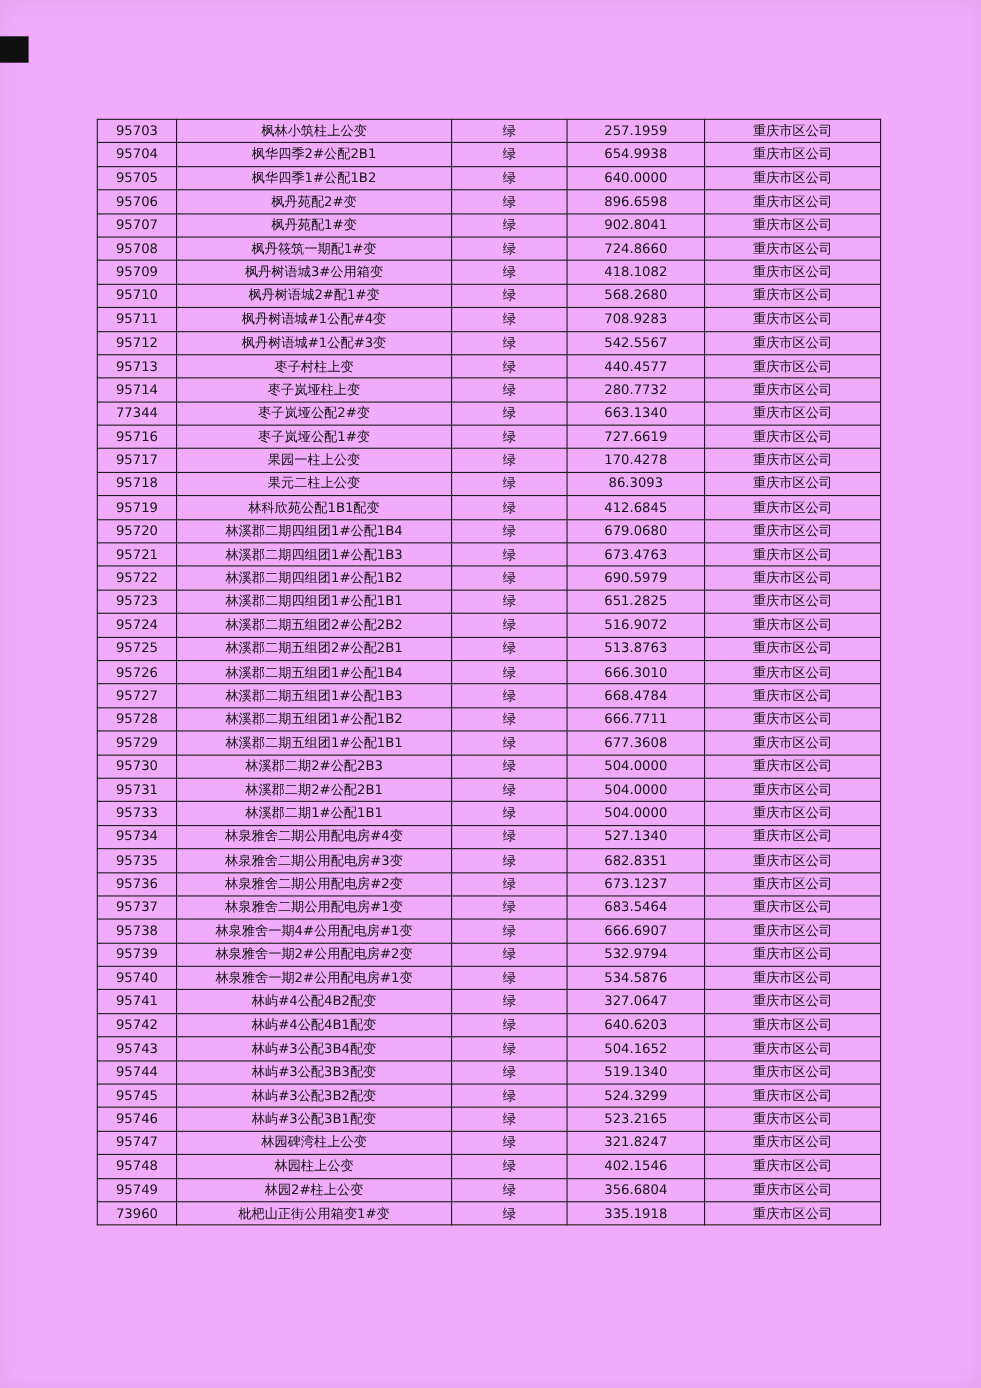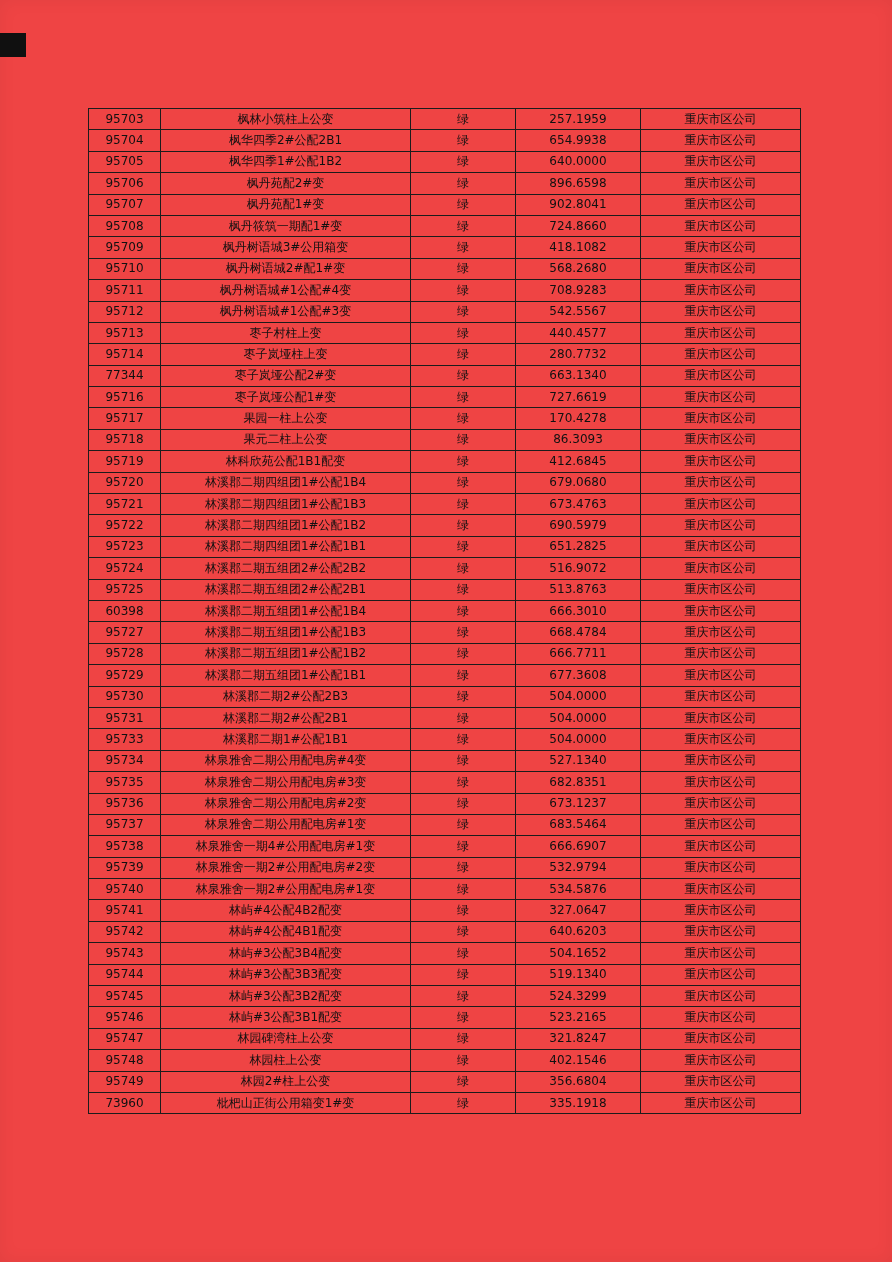--- a/index.html
+++ b/index.html
@@ -11,21 +11,21 @@
     height: 1262px;
     position: relative;
     background: #fdfdfd;
     font-family: "DejaVu Sans", "Liberation Sans", sans-serif;
     color: #111;
     overflow: hidden;
   }
   .page {
     position: absolute;
     inset: 0;
-    background: #ef4444;
+    background: #f0abfc;
     box-shadow: inset 0 0 18px rgba(0,0,0,0.06);
   }
   .corner-mark {
     position: absolute;
     left: 0;
     top: 33px;
     width: 26px;
     height: 24px;
     background: #101010;
   }
@@ -229,21 +229,21 @@
             <td>重庆市区公司</td>
           </tr>
           <tr>
             <td>95725</td>
             <td>林溪郡二期五组团2#公配2B1</td>
             <td>绿</td>
             <td>513.8763</td>
             <td>重庆市区公司</td>
           </tr>
           <tr>
-            <td>60398</td>
+            <td>95726</td>
             <td>林溪郡二期五组团1#公配1B4</td>
             <td>绿</td>
             <td>666.3010</td>
             <td>重庆市区公司</td>
           </tr>
           <tr>
             <td>95727</td>
             <td>林溪郡二期五组团1#公配1B3</td>
             <td>绿</td>
             <td>668.4784</td>

